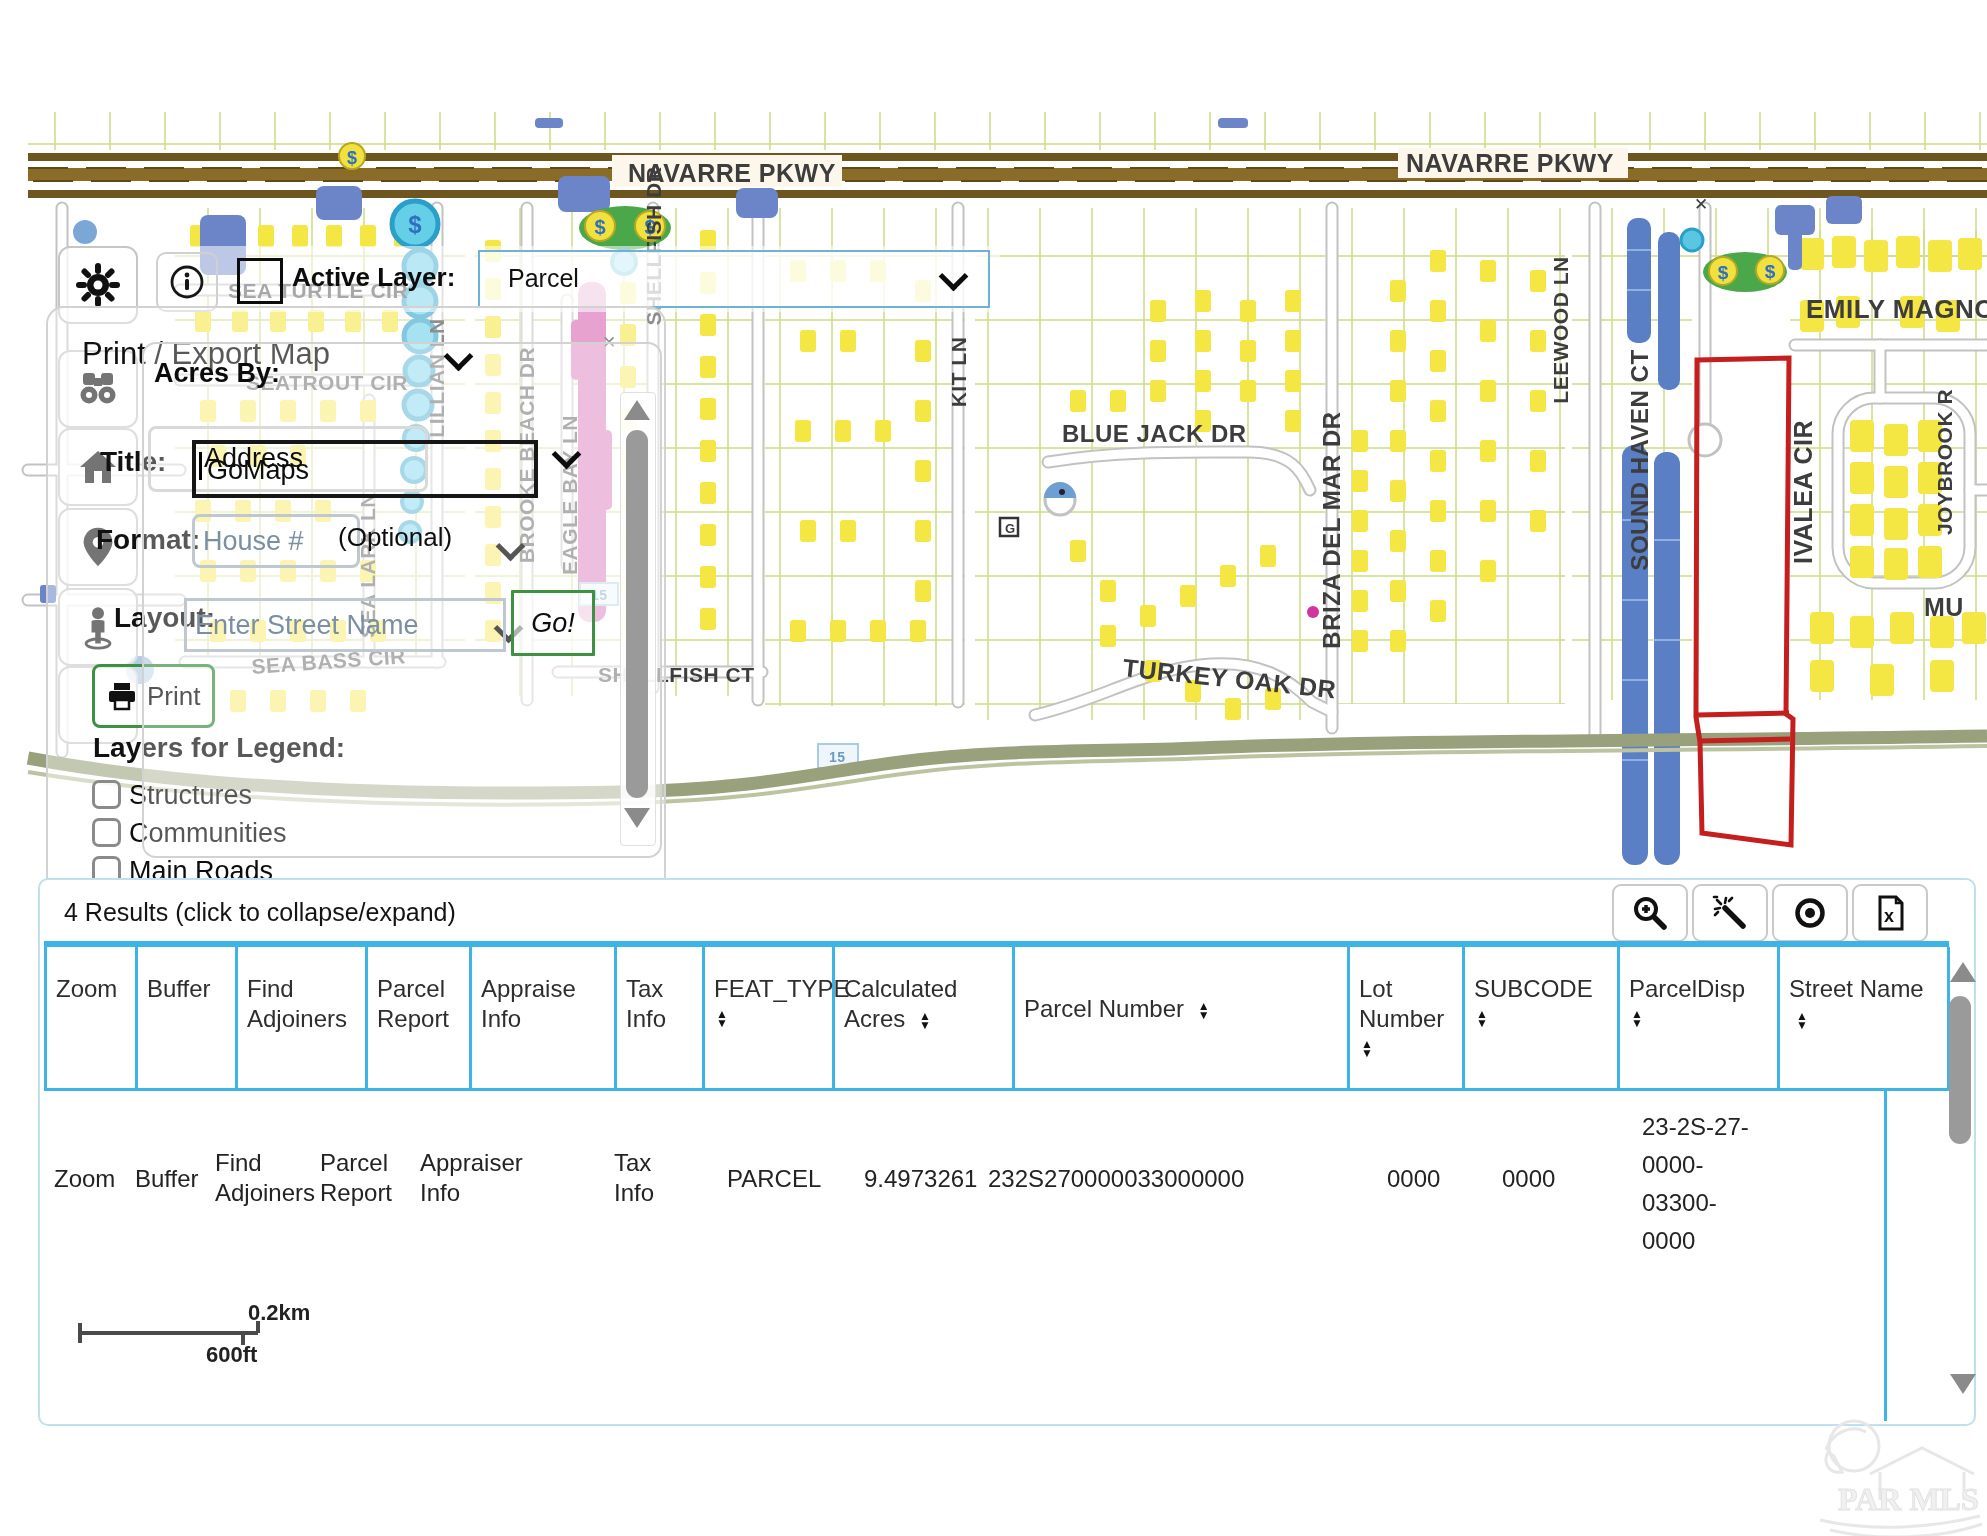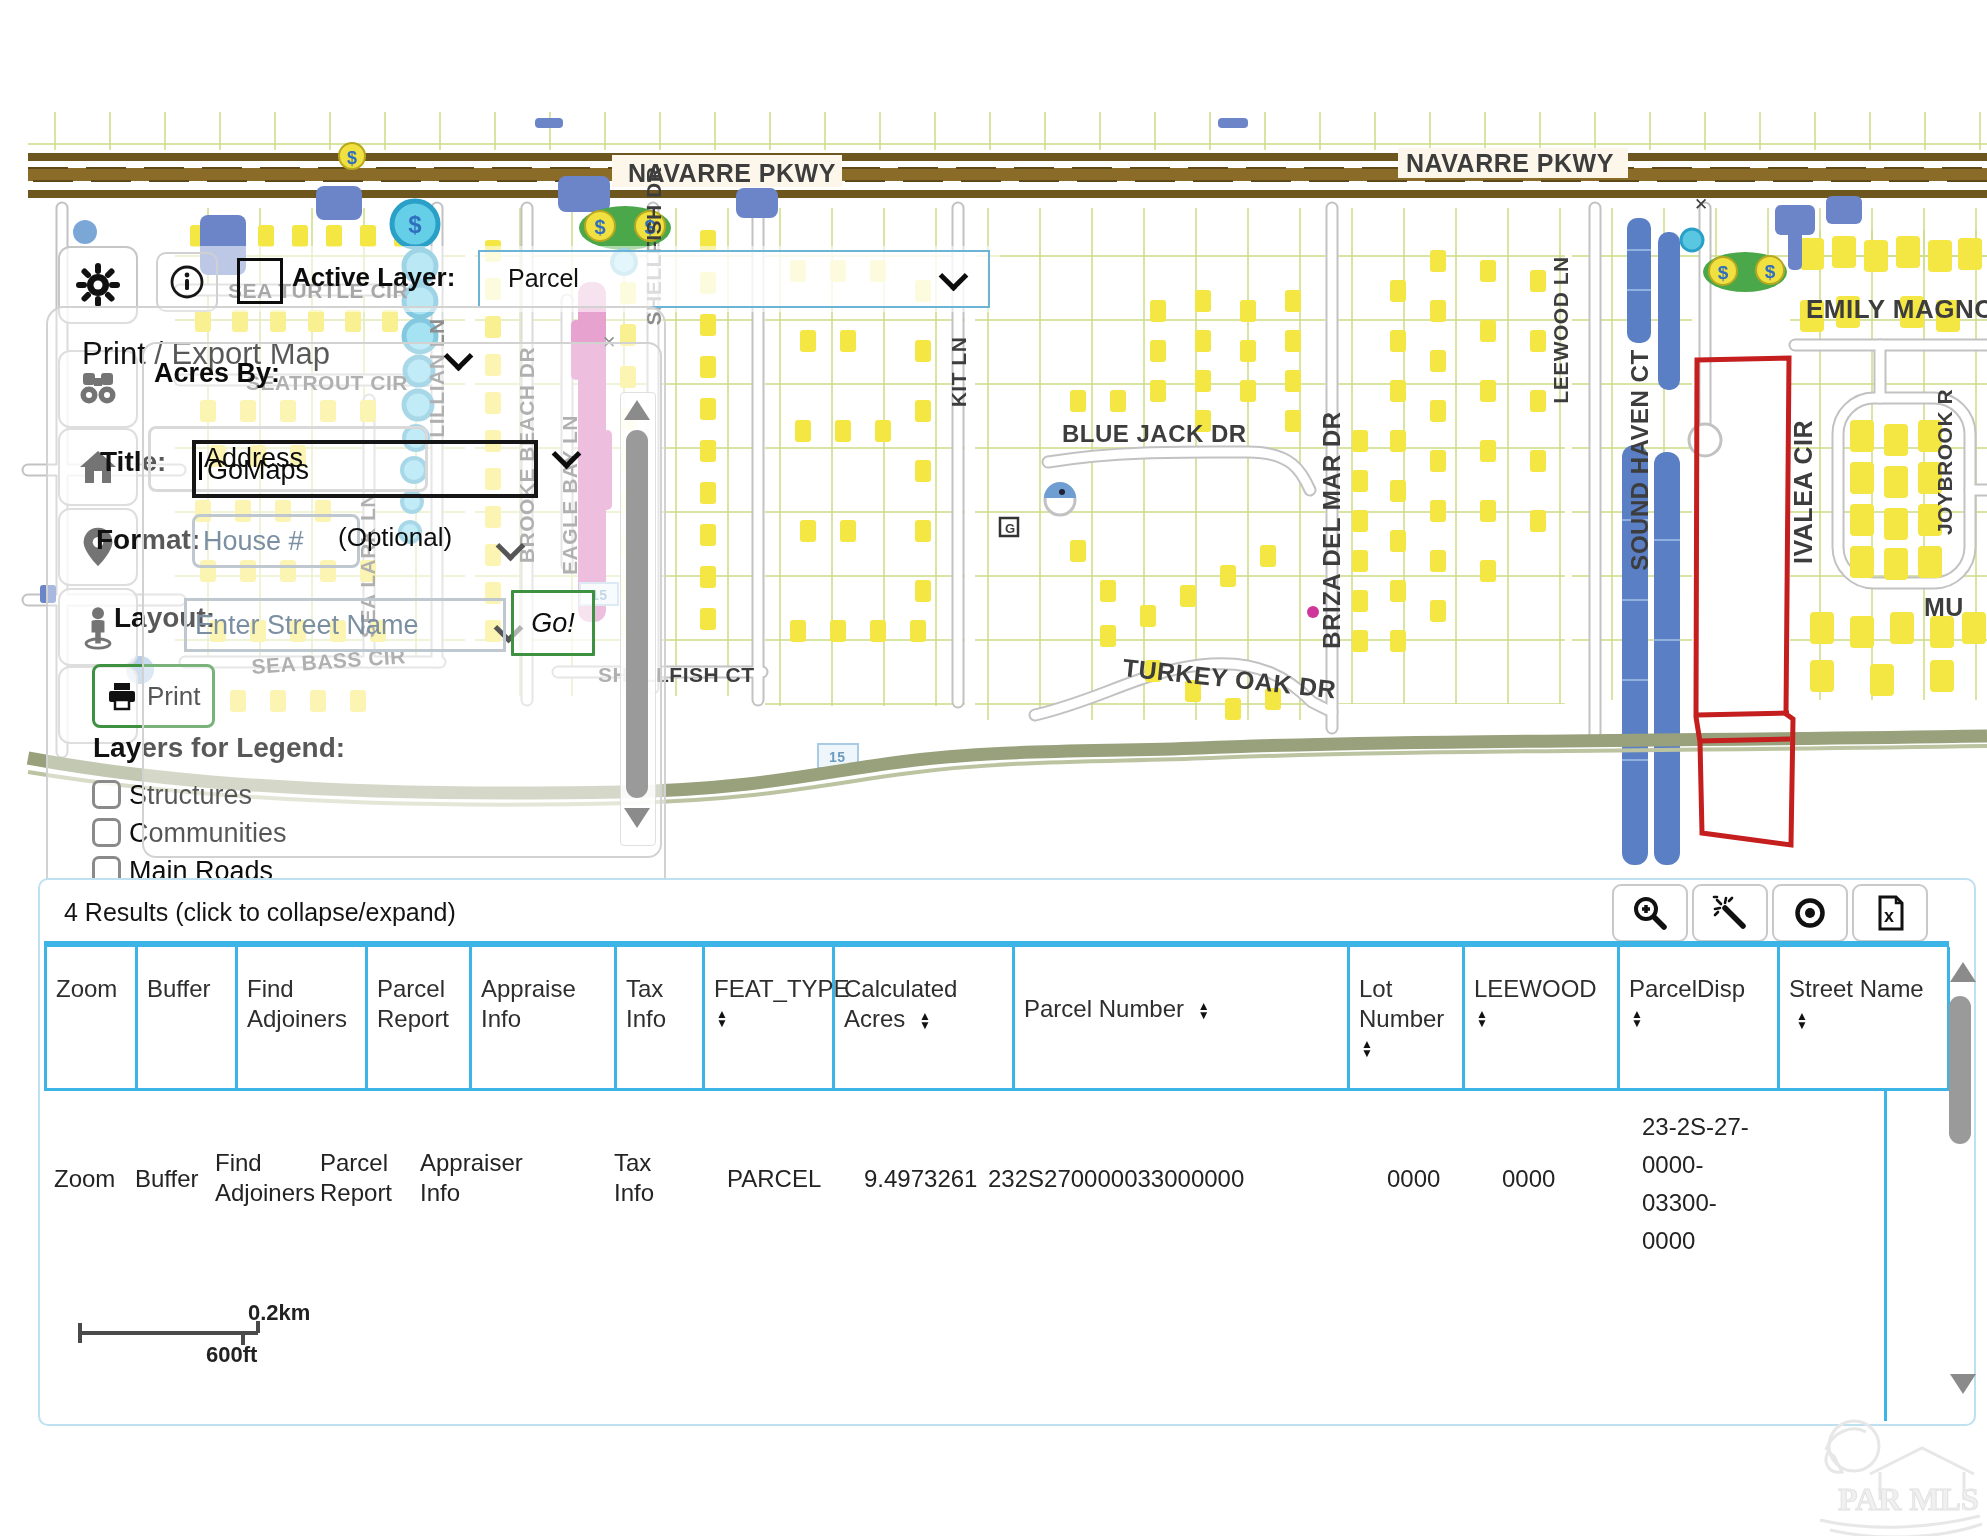--- a/index.html
+++ b/index.html
@@ -657,21 +657,21 @@
   </div>
   <div class="hcell" style="left:972px;width:335px;padding-top:48px;">
     <span>Parcel Number</span>
     <span class="sort">▲<br>▼</span>
   </div>
   <div class="hcell" style="left:1307px;width:115px;">
     <span>Lot Number</span>
     <span class="sort below">▲<br>▼</span>
   </div>
   <div class="hcell" style="left:1422px;width:155px;">
-    <span>LEEWOOD</span>
+    <span>SUBCODE</span>
     <span class="sort below">▲<br>▼</span>
   </div>
   <div class="hcell" style="left:1577px;width:160px;">
     <span>ParcelDisp</span>
     <span class="sort below">▲<br>▼</span>
   </div>
   <div class="hcell" style="left:1737px;width:170px;">
     <span>Street Name</span>
     <span class="sort">▲<br>▼</span>
   </div>

